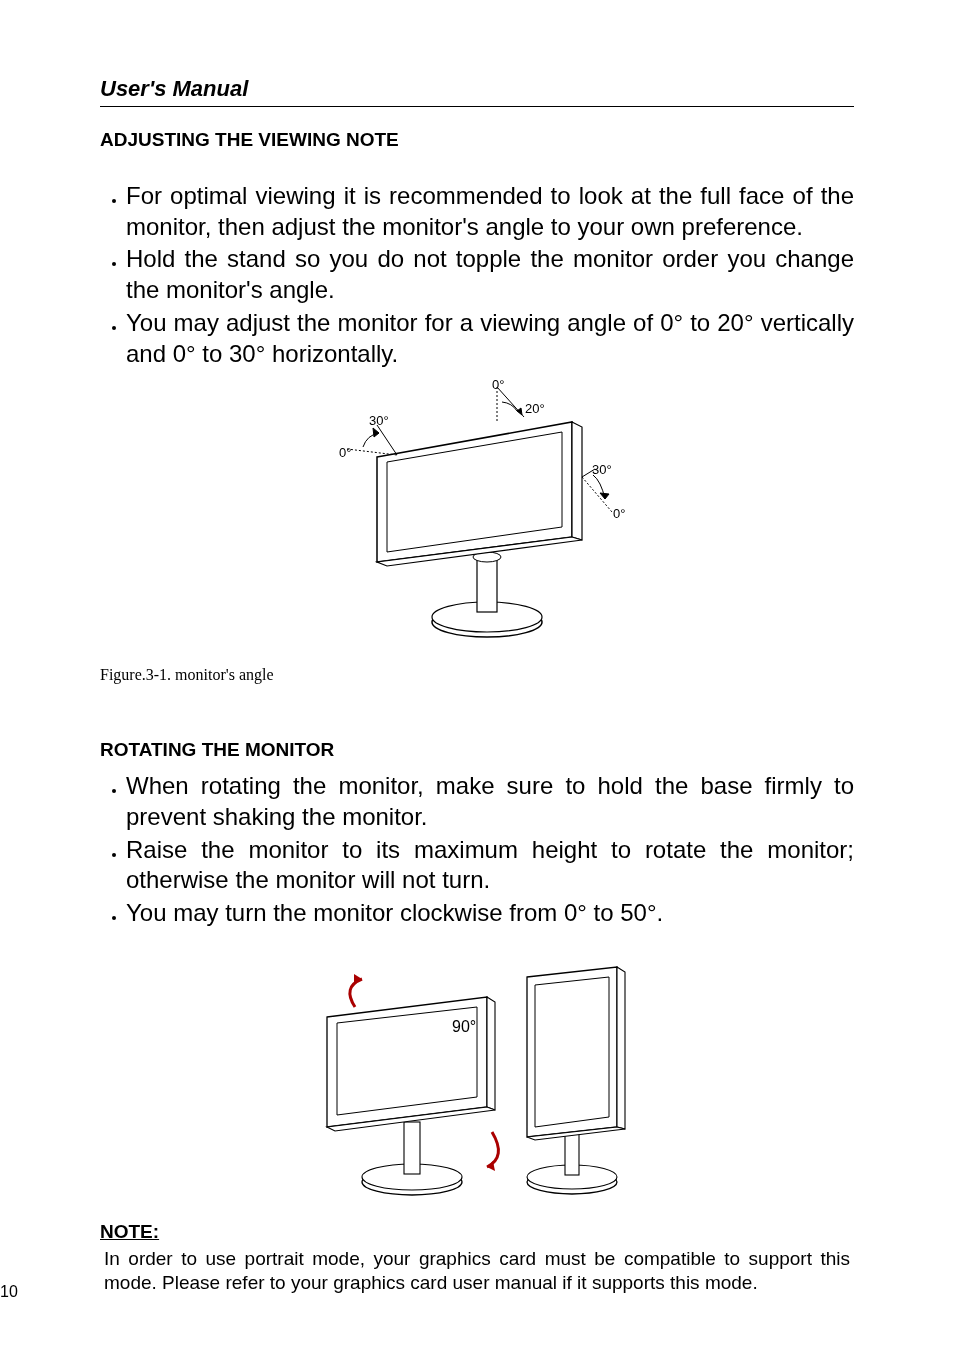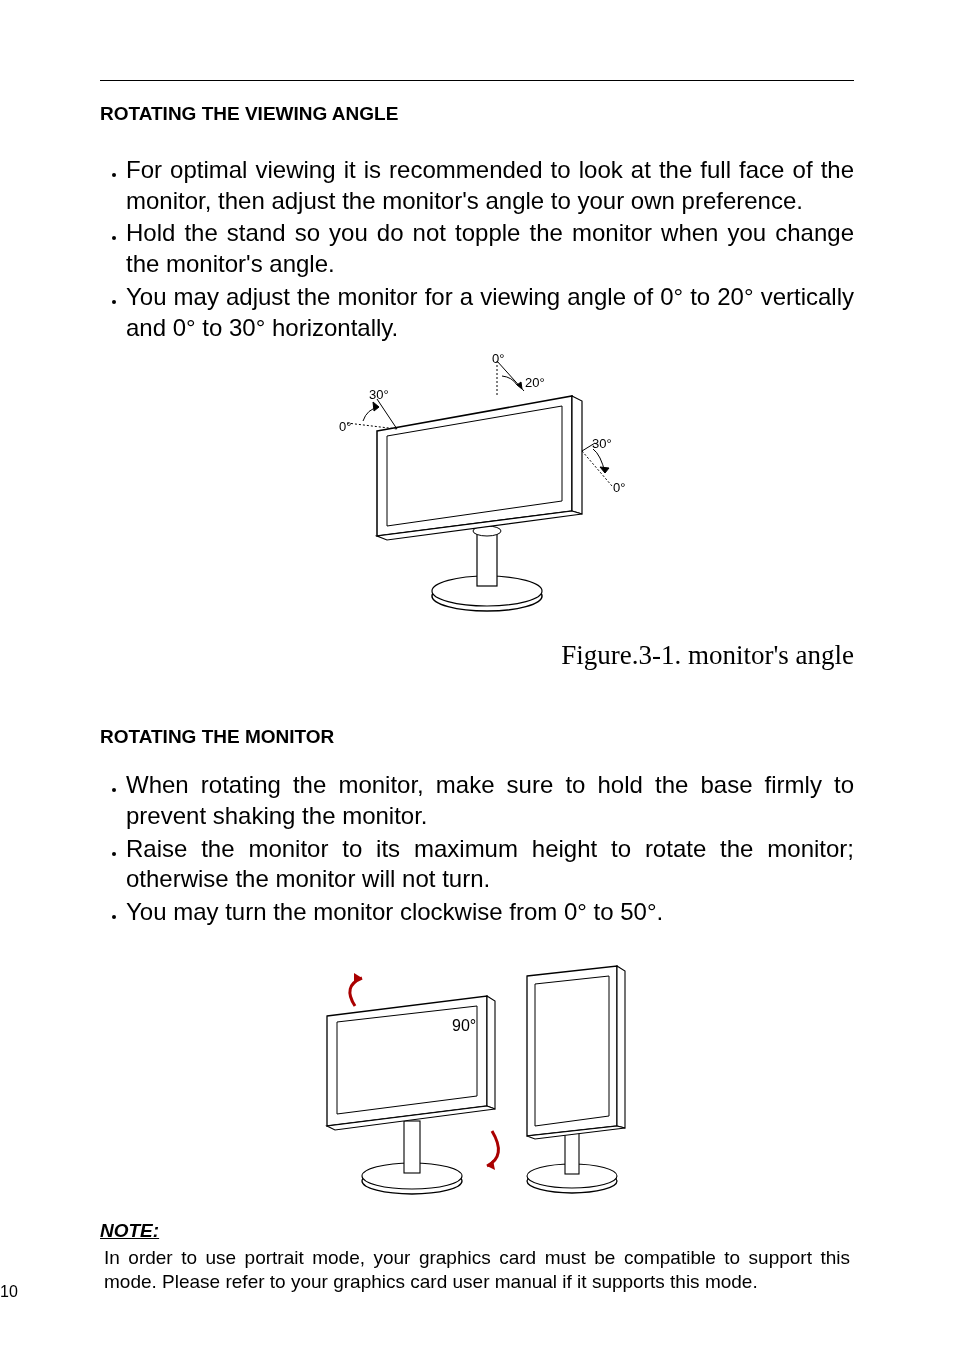--- a/index.html
+++ b/index.html
@@ -28,21 +28,21 @@
     border: none;
     border-top: 1.5px solid #000;
     margin: 4px 0 22px 0;
   }
   .section-heading {
     font-size: 19px;
     font-weight: bold;
     margin: 0 0 30px 0;
   }
   .section-heading.tight {
-    margin-bottom: 22px;
+    margin-bottom: 10px;
   }
   ul.body-list {
     margin: 0 0 8px 0;
     padding-left: 26px;
     font-size: 24px;
     line-height: 1.28;
   }
   ul.body-list li {
     text-align: justify;
     margin-bottom: 2px;
@@ -53,28 +53,27 @@
   }
   .figure-wrap {
     text-align: center;
     margin: 2px 0 10px 0;
   }
   .figure-wrap svg {
     display: inline-block;
   }
   .figure-caption {
     font-family: "Times New Roman", Times, serif;
-    font-size: 27px;
-    text-align: right;
+    font-size: 16px;
+    text-align: left;
     margin: 10px 0 0 0;
   }
   .note-heading {
     font-size: 19px;
     font-weight: bold;
-    font-style: italic;
     text-decoration: underline;
     margin: 0;
   }
   .note-body {
     font-size: 19px;
     line-height: 1.28;
     text-align: justify;
     margin: 4px;
   }
   .page-number {
@@ -84,27 +83,28 @@
     width: 100%;
     font-size: 16px;
   }
   .gap-45 { height: 45px; }
 </style>
 </head>
 <body>
 
 <div class="page">
 
+  <div class="header-title">User's Manual</div>
   <hr class="header-rule">
 
-  <div class="section-heading">ROTATING THE VIEWING ANGLE</div>
+  <div class="section-heading">ADJUSTING THE VIEWING NOTE</div>
 
   <ul class="body-list">
     <li>For optimal viewing it is recommended to look at the full face of the monitor, then adjust the monitor's angle to your own preference.</li>
-    <li>Hold the stand so you do not topple the monitor when you change the monitor's angle.</li>
+    <li>Hold the stand so you do not topple the monitor order you change the monitor's angle.</li>
     <li>You may adjust the monitor for a viewing angle of 0° to 20° vertically and 0° to 30° horizontally.</li>
   </ul>
 
   <div class="figure-wrap">
     <svg width="320" height="275" viewBox="0 0 320 275">
 
       <ellipse cx="170" cy="245" rx="55" ry="15" fill="none" stroke="#000" stroke-width="1.5"></ellipse>
       <ellipse cx="170" cy="240" rx="55" ry="15" fill="#fff" stroke="#000" stroke-width="1.2"></ellipse>
 
       <rect x="160" y="180" width="20" height="55" fill="#fff" stroke="#000" stroke-width="1.2"></rect>

